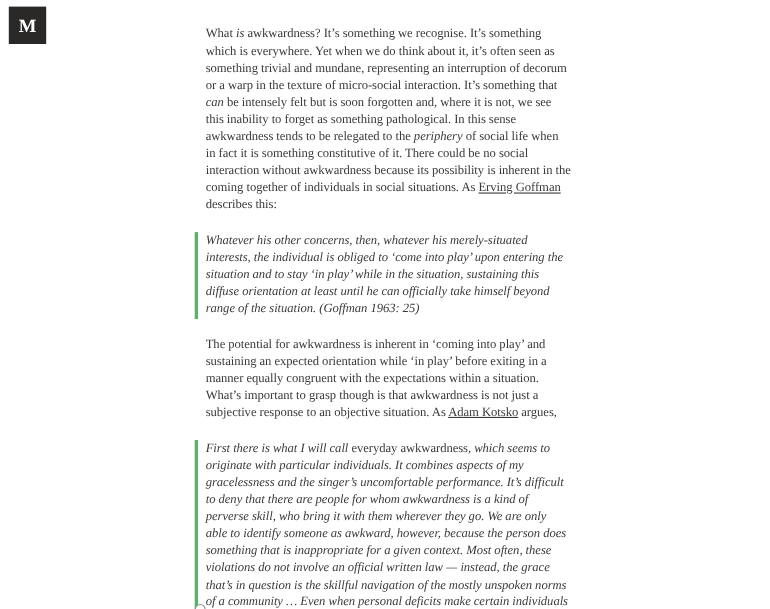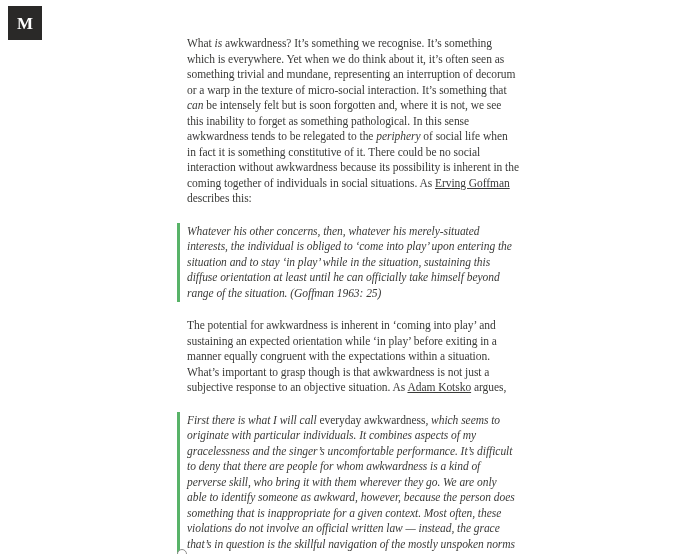--- a/index.html
+++ b/index.html
@@ -34,21 +34,21 @@
     position: absolute;
     left: 187px;
     top: 20px;
     width: 332px;
     color: var(--text, #3a3a38);
     font-size: 11.5px;
     line-height: 15.5px;
     letter-spacing: -0.05px;
   }
   .article p.paragraph {
-    margin: 16px 0 16px 0;
+    margin: 4px 0 16px 0;
   }
   .article blockquote.blockquote {
     margin: 16px 0 16px -10px;
     padding: 1px 0 1px 7px;
     border-left: 3px solid var(--quote_border, #58b368);
     font-style: italic;
   }
   .seg-i { font-style: italic; }
   .seg-roman { font-style: normal; }
   a.seg-link {

